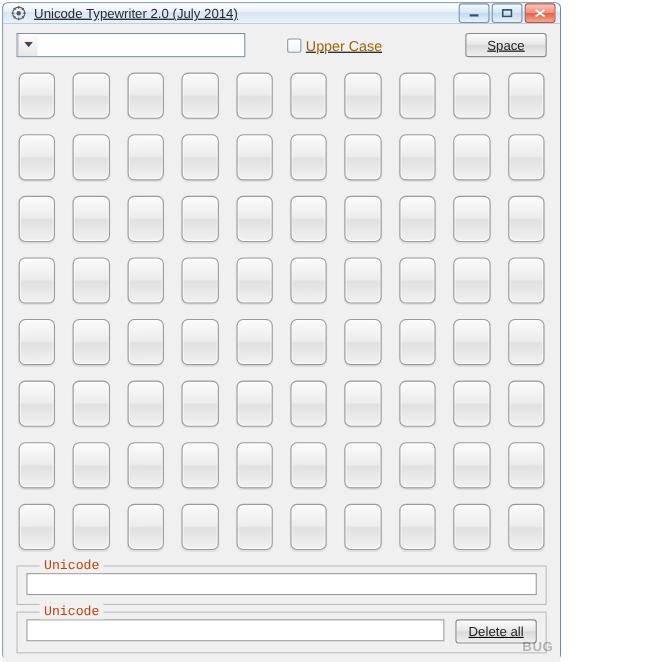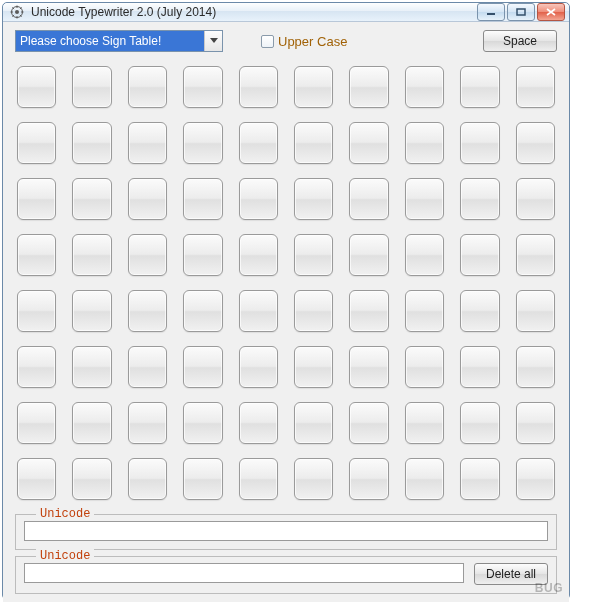--- a/index.html
+++ b/index.html
@@ -6,30 +6,31 @@
   html, body { margin:0; padding:0; }
   body {
     font-family: "Segoe UI", Tahoma, sans-serif;
     font-size: 12px;
     background: #fff;
     width: 600px;
     height: 602px;
     overflow: hidden;
   }
   .window {
-    width: 568px;
+    width: 508px;
     height: 598px;
     margin: 2px;
     border: 1px solid #6b89a8;
     border-radius: 5px;
     background: linear-gradient(#f7fbff,#e8eff7 28px,#f0f0f0 28px,#f0f0f0);
     box-shadow: 0 0 0 1px rgba(255,255,255,.6) inset;
     position: relative;
     display: flex;
     flex-direction: column;
+    text-decoration: underline;
   }
   .titlebar {
     height: 28px;
     display: flex;
     align-items: center;
     padding: 0 6px 0 6px;
     background: linear-gradient(#fdfefe,#e8f0f8 45%,#d7e5f2 46%,#e8f2fb);
     border-bottom: 1px solid #b8c7d8;
     border-radius: 5px 5px 0 0;
   }
@@ -205,21 +206,20 @@
             <path d="M1 1 L9 7 M9 1 L1 7" stroke="#fff" stroke-width="1.6"></path>
           </svg>
       </div>
     </div>
   </div>
 
   <div class="client">
 
     <div class="toprow">
       <div class="combo">
-        <div class="sel">Please choose Sign Table!</div>
         <div class="arrow">
           <svg width="8" height="6" viewBox="0 0 8 6">
               <path d="M0 0 L8 0 L4 5 Z" fill="#454545"></path>
             </svg>
         </div>
       </div>
       <span class="spacer-gap"></span>
       <label class="chklabel">
         <span class="chkbox"></span>
         <span>Upper Case</span>

